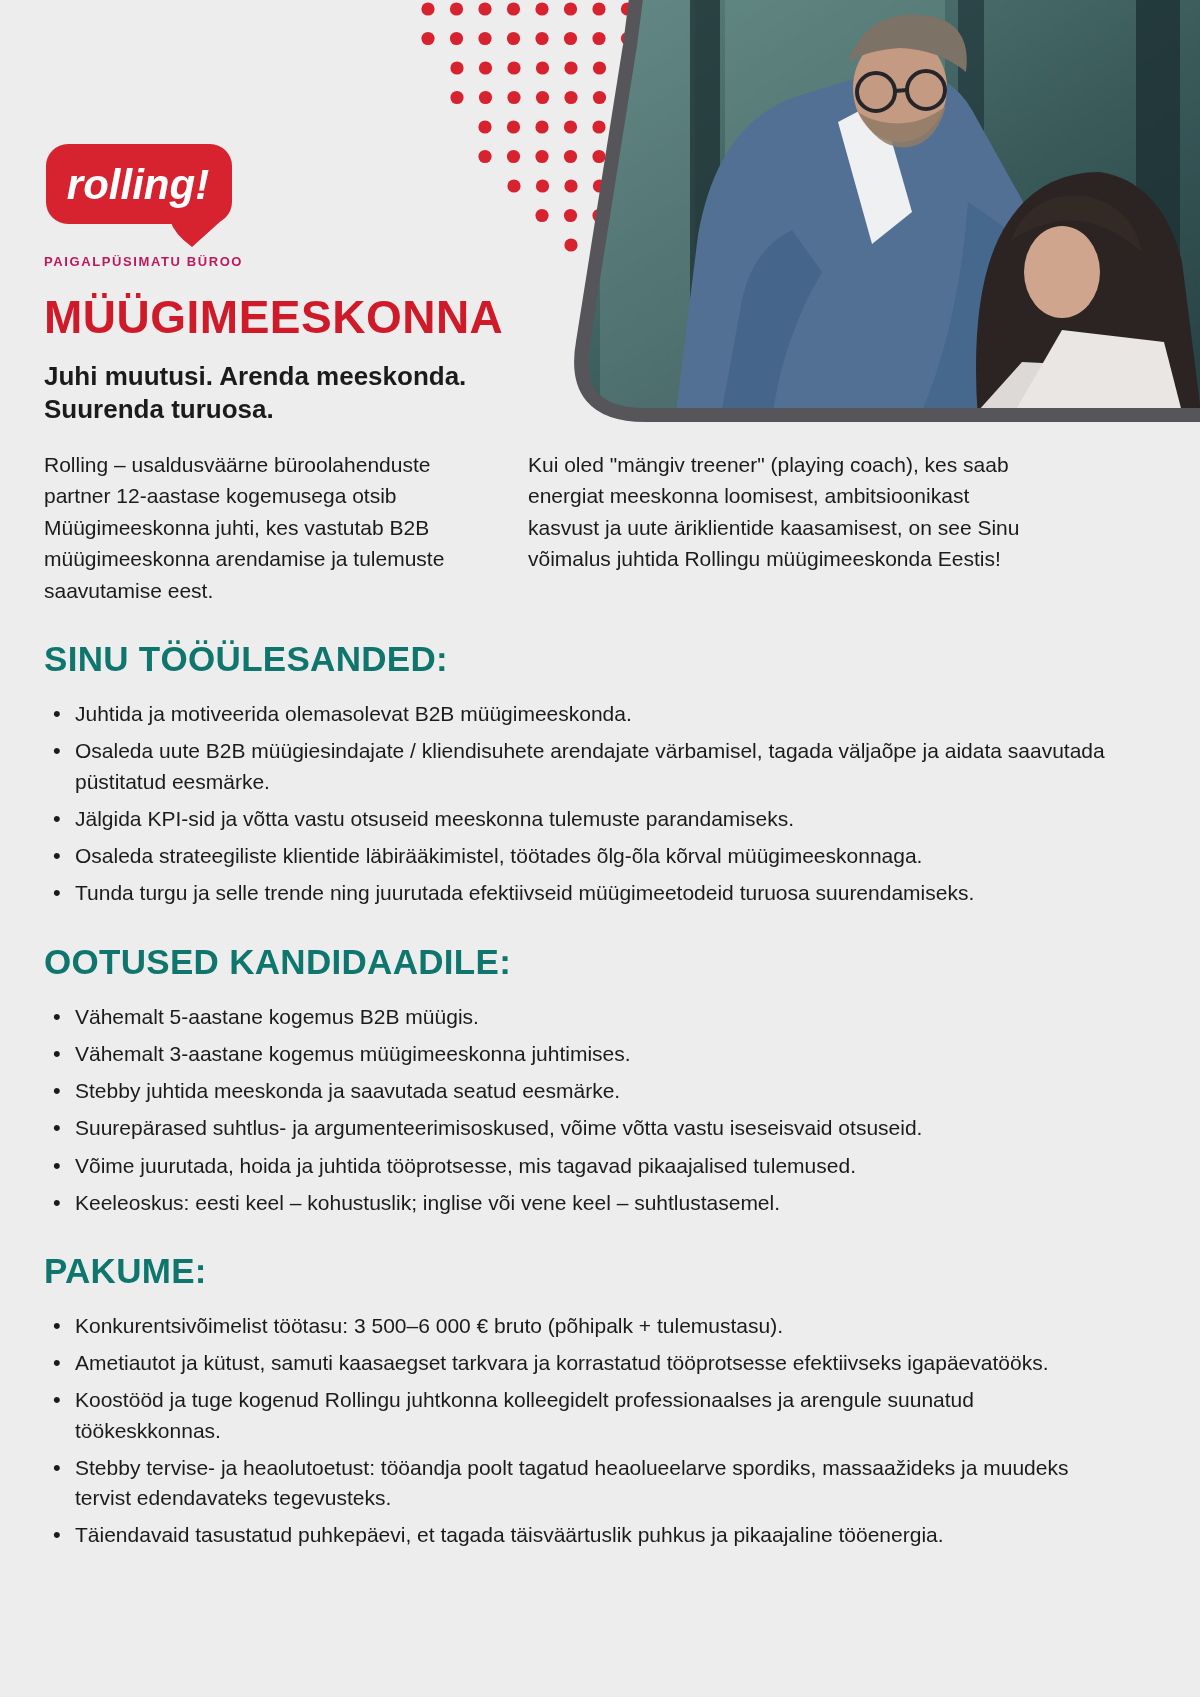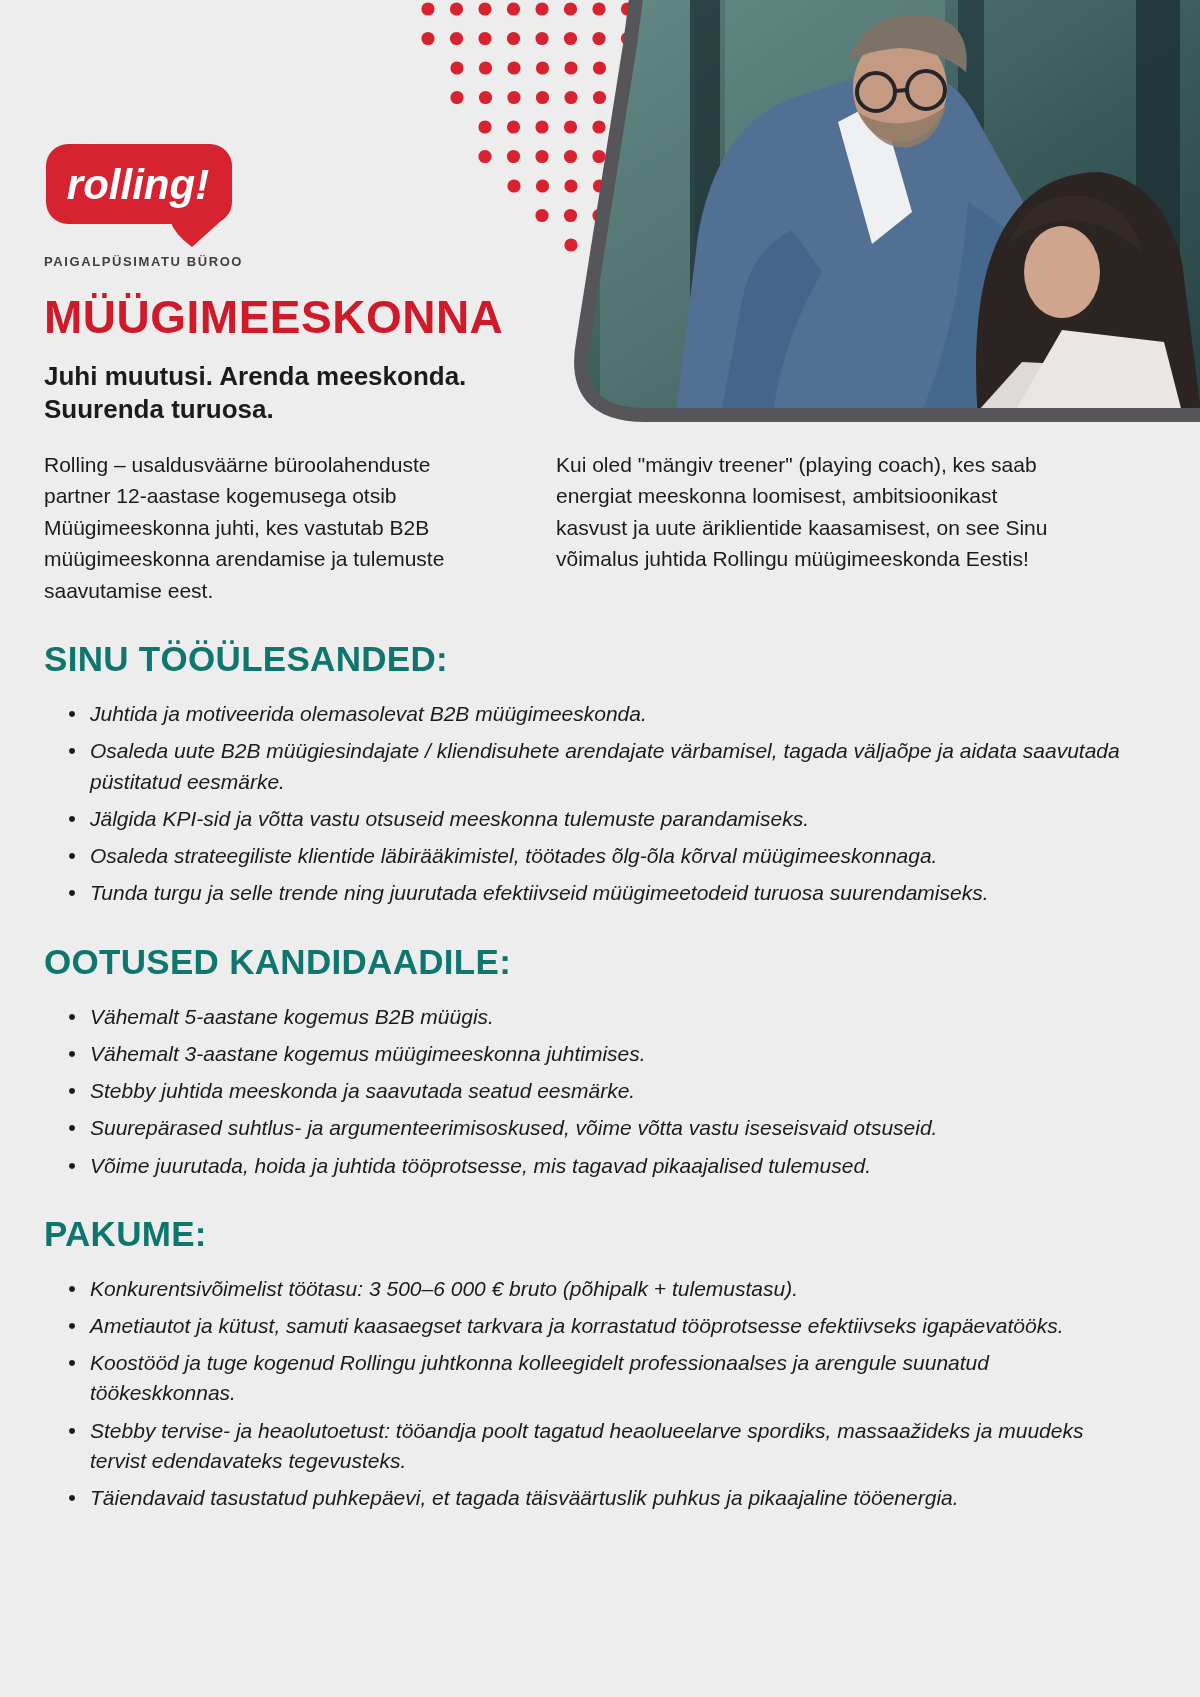--- a/index.html
+++ b/index.html
@@ -11,37 +11,37 @@
   
   .dots-svg{position:absolute;top:0;left:0;z-index:1;}
   .dot-c{fill:var(--brand-red,#d6232f);}
   
   .hero{position:absolute;top:0;right:0;width:660px;height:428px;z-index:2;}
   
   .content{position:relative;z-index:3;padding:142px 60px 0 44px;}
   .logo-wrap{width:260px;}
   .logo-tagline{
     margin-top:2px;font-size:13px;font-weight:700;letter-spacing:1.6px;
-    color:#404040;
+    color:#be185d;
   }
   h1{
     margin:24px 0 0 0;font-size:46px;line-height:1.08;font-weight:700;
     color:var(--title-red,#ce1a29);letter-spacing:0.5px;
   }
   .subtitle{margin-top:17px;font-size:26px;font-weight:700;line-height:1.27;}
-  .intro{display:flex;gap:90px;margin-top:23px;font-size:21px;line-height:1.5;}
+  .intro{display:flex;gap:62px;margin-top:23px;font-size:21px;line-height:1.5;}
   .intro .col-left{width:422px;}
   .intro .col-right{width:512px;}
   #sections{margin-top:6px;}
   section{margin-top:33px;}
   section h2{
     margin:0 0 20px 0;font-size:35px;font-weight:800;letter-spacing:0.3px;
     color:#0f766e;
   }
-  section ul{list-style:none;margin:15px;padding:0;font-size:21px;line-height:1.44;max-width:1072px;font-style:italic;}
+  section ul{list-style:none;margin:0;padding:0;font-size:21px;line-height:1.44;max-width:1072px;}
   section li{position:relative;padding-left:31px;margin-bottom:7px;}
   section li::before{content:"\2022";position:absolute;left:9px;top:-1px;font-size:22px;}
 </style>
 </head>
 <body>
 
 <svg class="dots-svg" width="700" height="310" aria-hidden="true">
   <g id="dotfield">
       <circle cx="428" cy="9" r="6.6" class="dot-c"></circle>
       <circle cx="456.5" cy="9" r="6.6" class="dot-c"></circle>
@@ -187,20 +187,21 @@
     </section>
 
     <section>
       <h2>OOTUSED KANDIDAADILE:</h2>
       <ul>
           <li>Vähemalt 5-aastane kogemus B2B müügis.</li>
           <li>Vähemalt 3-aastane kogemus müügimeeskonna juhtimises.</li>
           <li>Stebby juhtida meeskonda ja saavutada seatud eesmärke.</li>
           <li>Suurepärased suhtlus- ja argumenteerimisoskused, võime võtta vastu iseseisvaid otsuseid.</li>
           <li>Võime juurutada, hoida ja juhtida tööprotsesse, mis tagavad pikaajalised tulemused.</li>
+          <li>Keeleoskus: eesti keel – kohustuslik; inglise või vene keel – suhtlustasemel.</li>
         </ul>
     </section>
 
     <section>
       <h2>PAKUME:</h2>
       <ul>
           <li>Konkurentsivõimelist töötasu: 3 500–6 000 € bruto (põhipalk + tulemustasu).</li>
           <li>Ametiautot ja kütust, samuti kaasaegset tarkvara ja korrastatud tööprotsesse efektiivseks igapäevatööks.</li>
           <li>Koostööd ja tuge kogenud Rollingu juhtkonna kolleegidelt professionaalses ja arengule suunatud töökeskkonnas.</li>
           <li>Stebby tervise- ja heaolutoetust: tööandja poolt tagatud heaolueelarve spordiks, massaažideks ja muudeks tervist edendavateks tegevusteks.</li>

